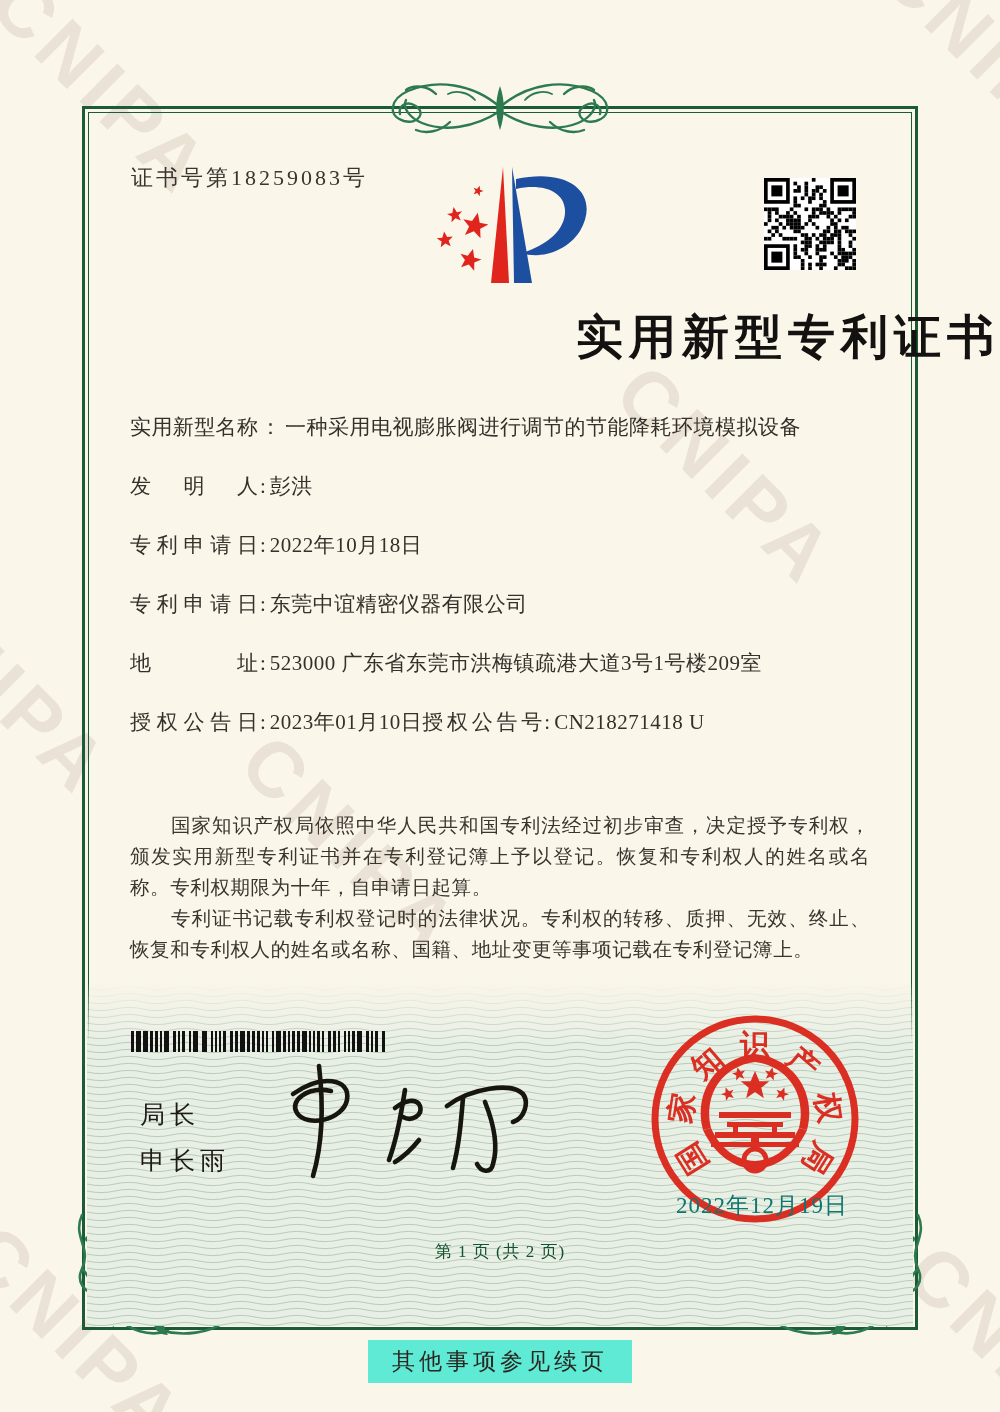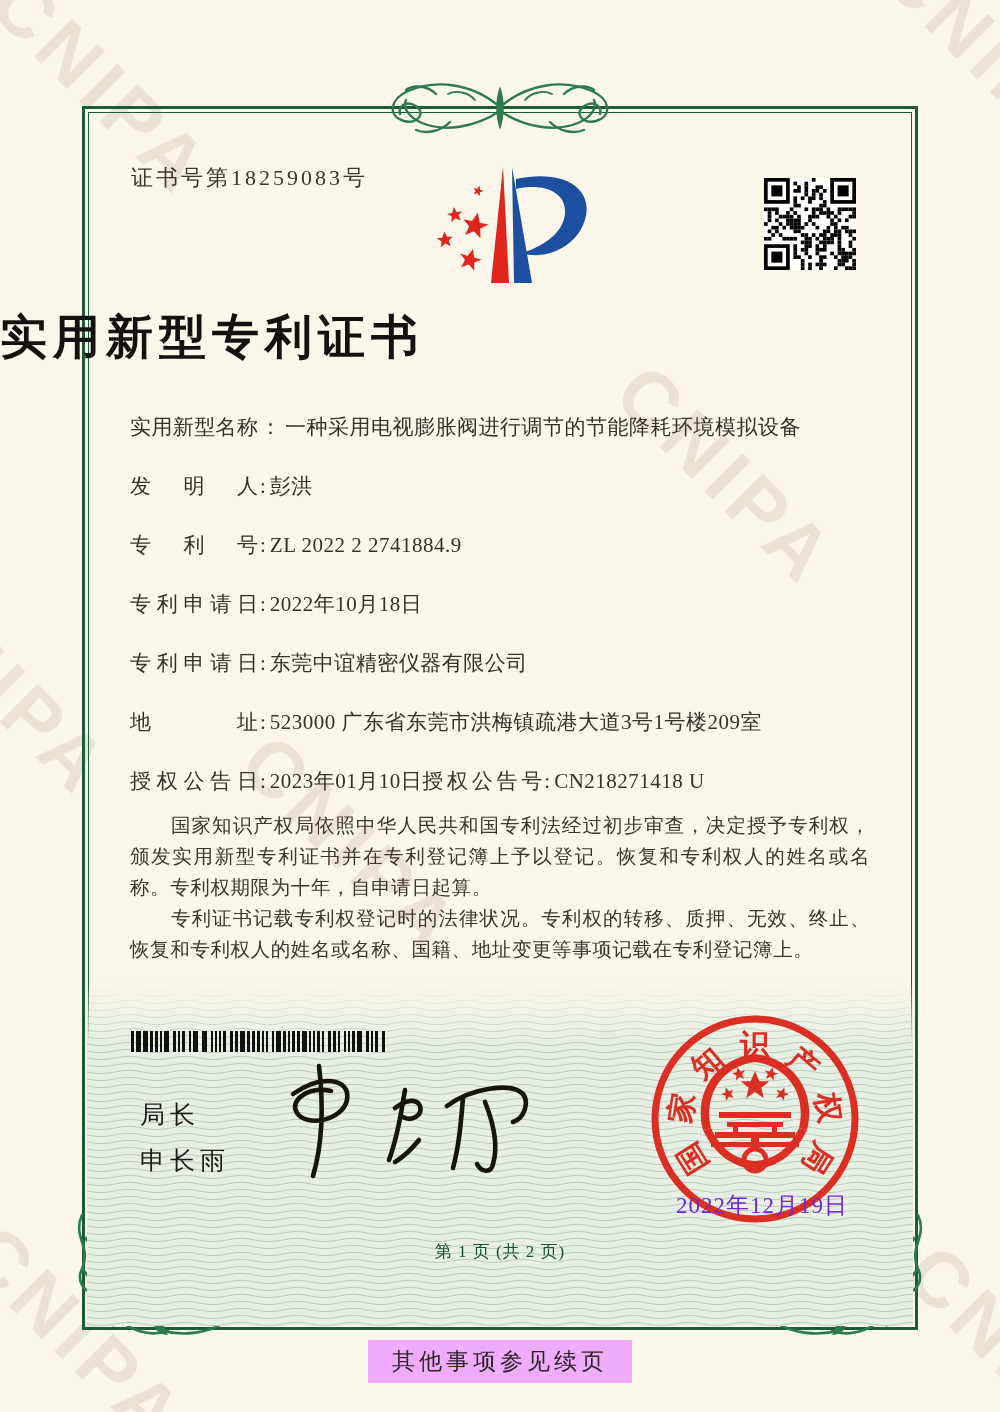--- a/index.html
+++ b/index.html
@@ -40,21 +40,21 @@
   
   .content{position:absolute;left:0;top:0;width:100%;height:100%;z-index:2;}
   .cert-no{
     position:absolute;left:131px;top:163px;
     font-size:22px;letter-spacing:3px;color:#3a352e;
   }
   .logo{position:absolute;left:424px;top:163px;}
   .qr{position:absolute;left:764px;top:178px;}
   .title{
     position:absolute;left:0;top:306px;width:100%;
-    text-align:left;font-size:47px;font-weight:bold;
+    text-align:right;font-size:47px;font-weight:bold;
     letter-spacing:6px;color:#141210;
   }
   .fields{position:absolute;left:130px;top:414px;width:740px;}
   .field-row{margin-bottom:33px;line-height:26px;font-size:21px;color:#35302a;white-space:nowrap;}
   .field-label{
     display:inline-block;width:128px;vertical-align:top;
     text-align:justify;text-align-last:justify;
   }
   .field-colon{display:inline-block;margin:0 4px 0 2px;}
   .field-value{letter-spacing:0.5px;}
@@ -75,31 +75,31 @@
   .officer-name{
     position:absolute;left:140px;top:1144px;
     font-family:"Liberation Sans","DejaVu Sans",sans-serif;
     font-size:25px;letter-spacing:5px;color:#1d1b18;
   }
   .signature{position:absolute;left:255px;top:1060px;}
   .seal{position:absolute;left:648px;top:1012px;mix-blend-mode:multiply;opacity:.95;}
   .seal-char{font-size:30px;font-weight:bold;fill:#da2318;font-family:"Liberation Serif","DejaVu Serif",serif;}
   .seal-date{
     position:absolute;left:672px;top:1190px;width:180px;text-align:center;
-    font-size:23px;color:#6d28d9;letter-spacing:1px;z-index:3;
+    font-size:23px;color:#0f766e;letter-spacing:1px;z-index:3;
   }
   .page-number{
     position:absolute;left:0;top:1240px;width:100%;text-align:center;
     font-size:17px;color:#14532d;letter-spacing:1px;
   }
   .footer-note{
     position:absolute;left:0;top:1340px;width:100%;text-align:center;
   }
   .footer-note span{
-    display:inline-block;background:#f0abfc;padding:6px 24px;
+    display:inline-block;background:#5eead4;padding:6px 24px;
     font-size:23px;letter-spacing:4px;color:#2a2620;
   }
 </style>
 </head>
 <body>
 
 <div class="page">
 
   <div class="wm" style="left:-35px;top:40px;">CNIPA</div>
   <div class="wm" style="left:855px;top:10px;">CNIPA</div>
@@ -439,23 +439,20 @@
     <div class="title">实用新型专利证书</div>
 
     <div class="fields">
       <div class="field-row">
         <span class="field-label">实用新型名称</span><span class="field-colon">：</span><span class="field-value">一种采用电视膨胀阀进行调节的节能降耗环境模拟设备</span>
       </div>
       <div class="field-row">
         <span class="field-label">发明人</span><span class="field-colon">:</span><span class="field-value">彭洪</span>
       </div>
       <div class="field-row">
-        <span class="field-label">专利号</span><span class="field-colon">:</span><span class="field-value">ZL 2022 2 2741884.9</span>
-      </div>
-      <div class="field-row">
         <span class="field-label">专利申请日</span><span class="field-colon">:</span><span class="field-value">2022年10月18日</span>
       </div>
       <div class="field-row">
         <span class="field-label">专利申请日</span><span class="field-colon">:</span><span class="field-value">东莞中谊精密仪器有限公司</span>
       </div>
       <div class="field-row">
         <span class="field-label">地址</span><span class="field-colon">:</span><span class="field-value">523000 广东省东莞市洪梅镇疏港大道3号1号楼209室</span>
       </div>
       <div class="field-row grant-row">
         <div>

